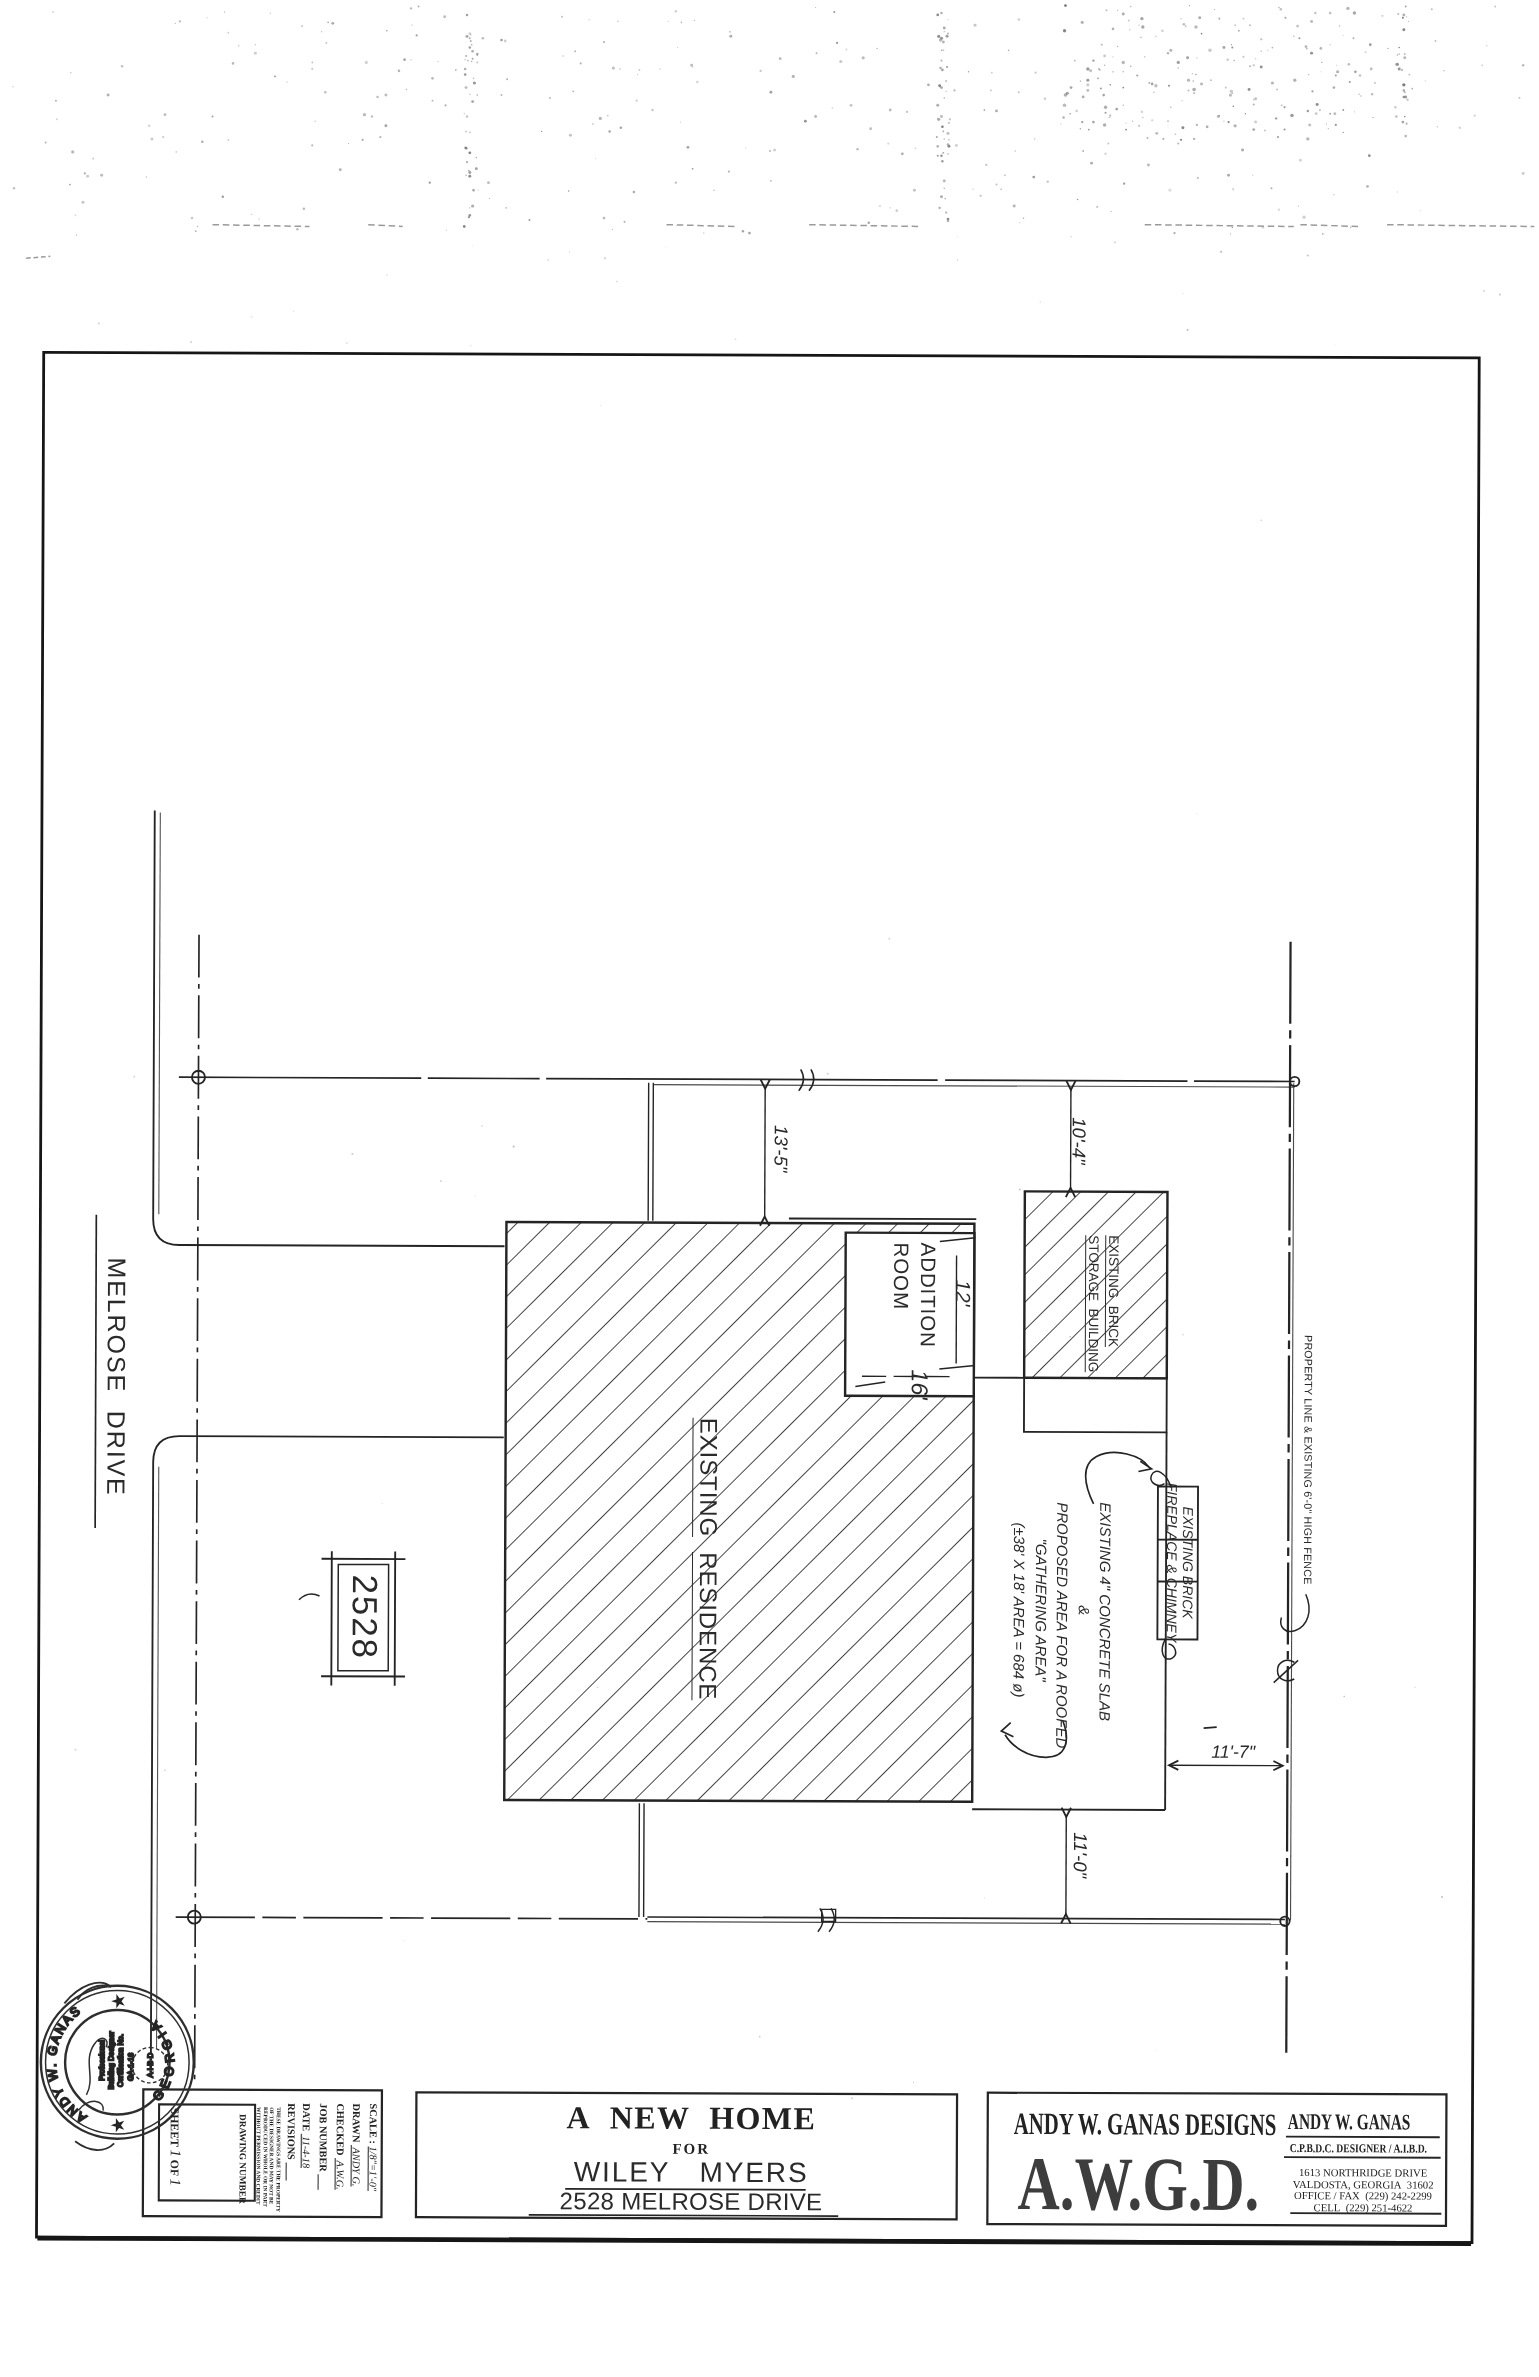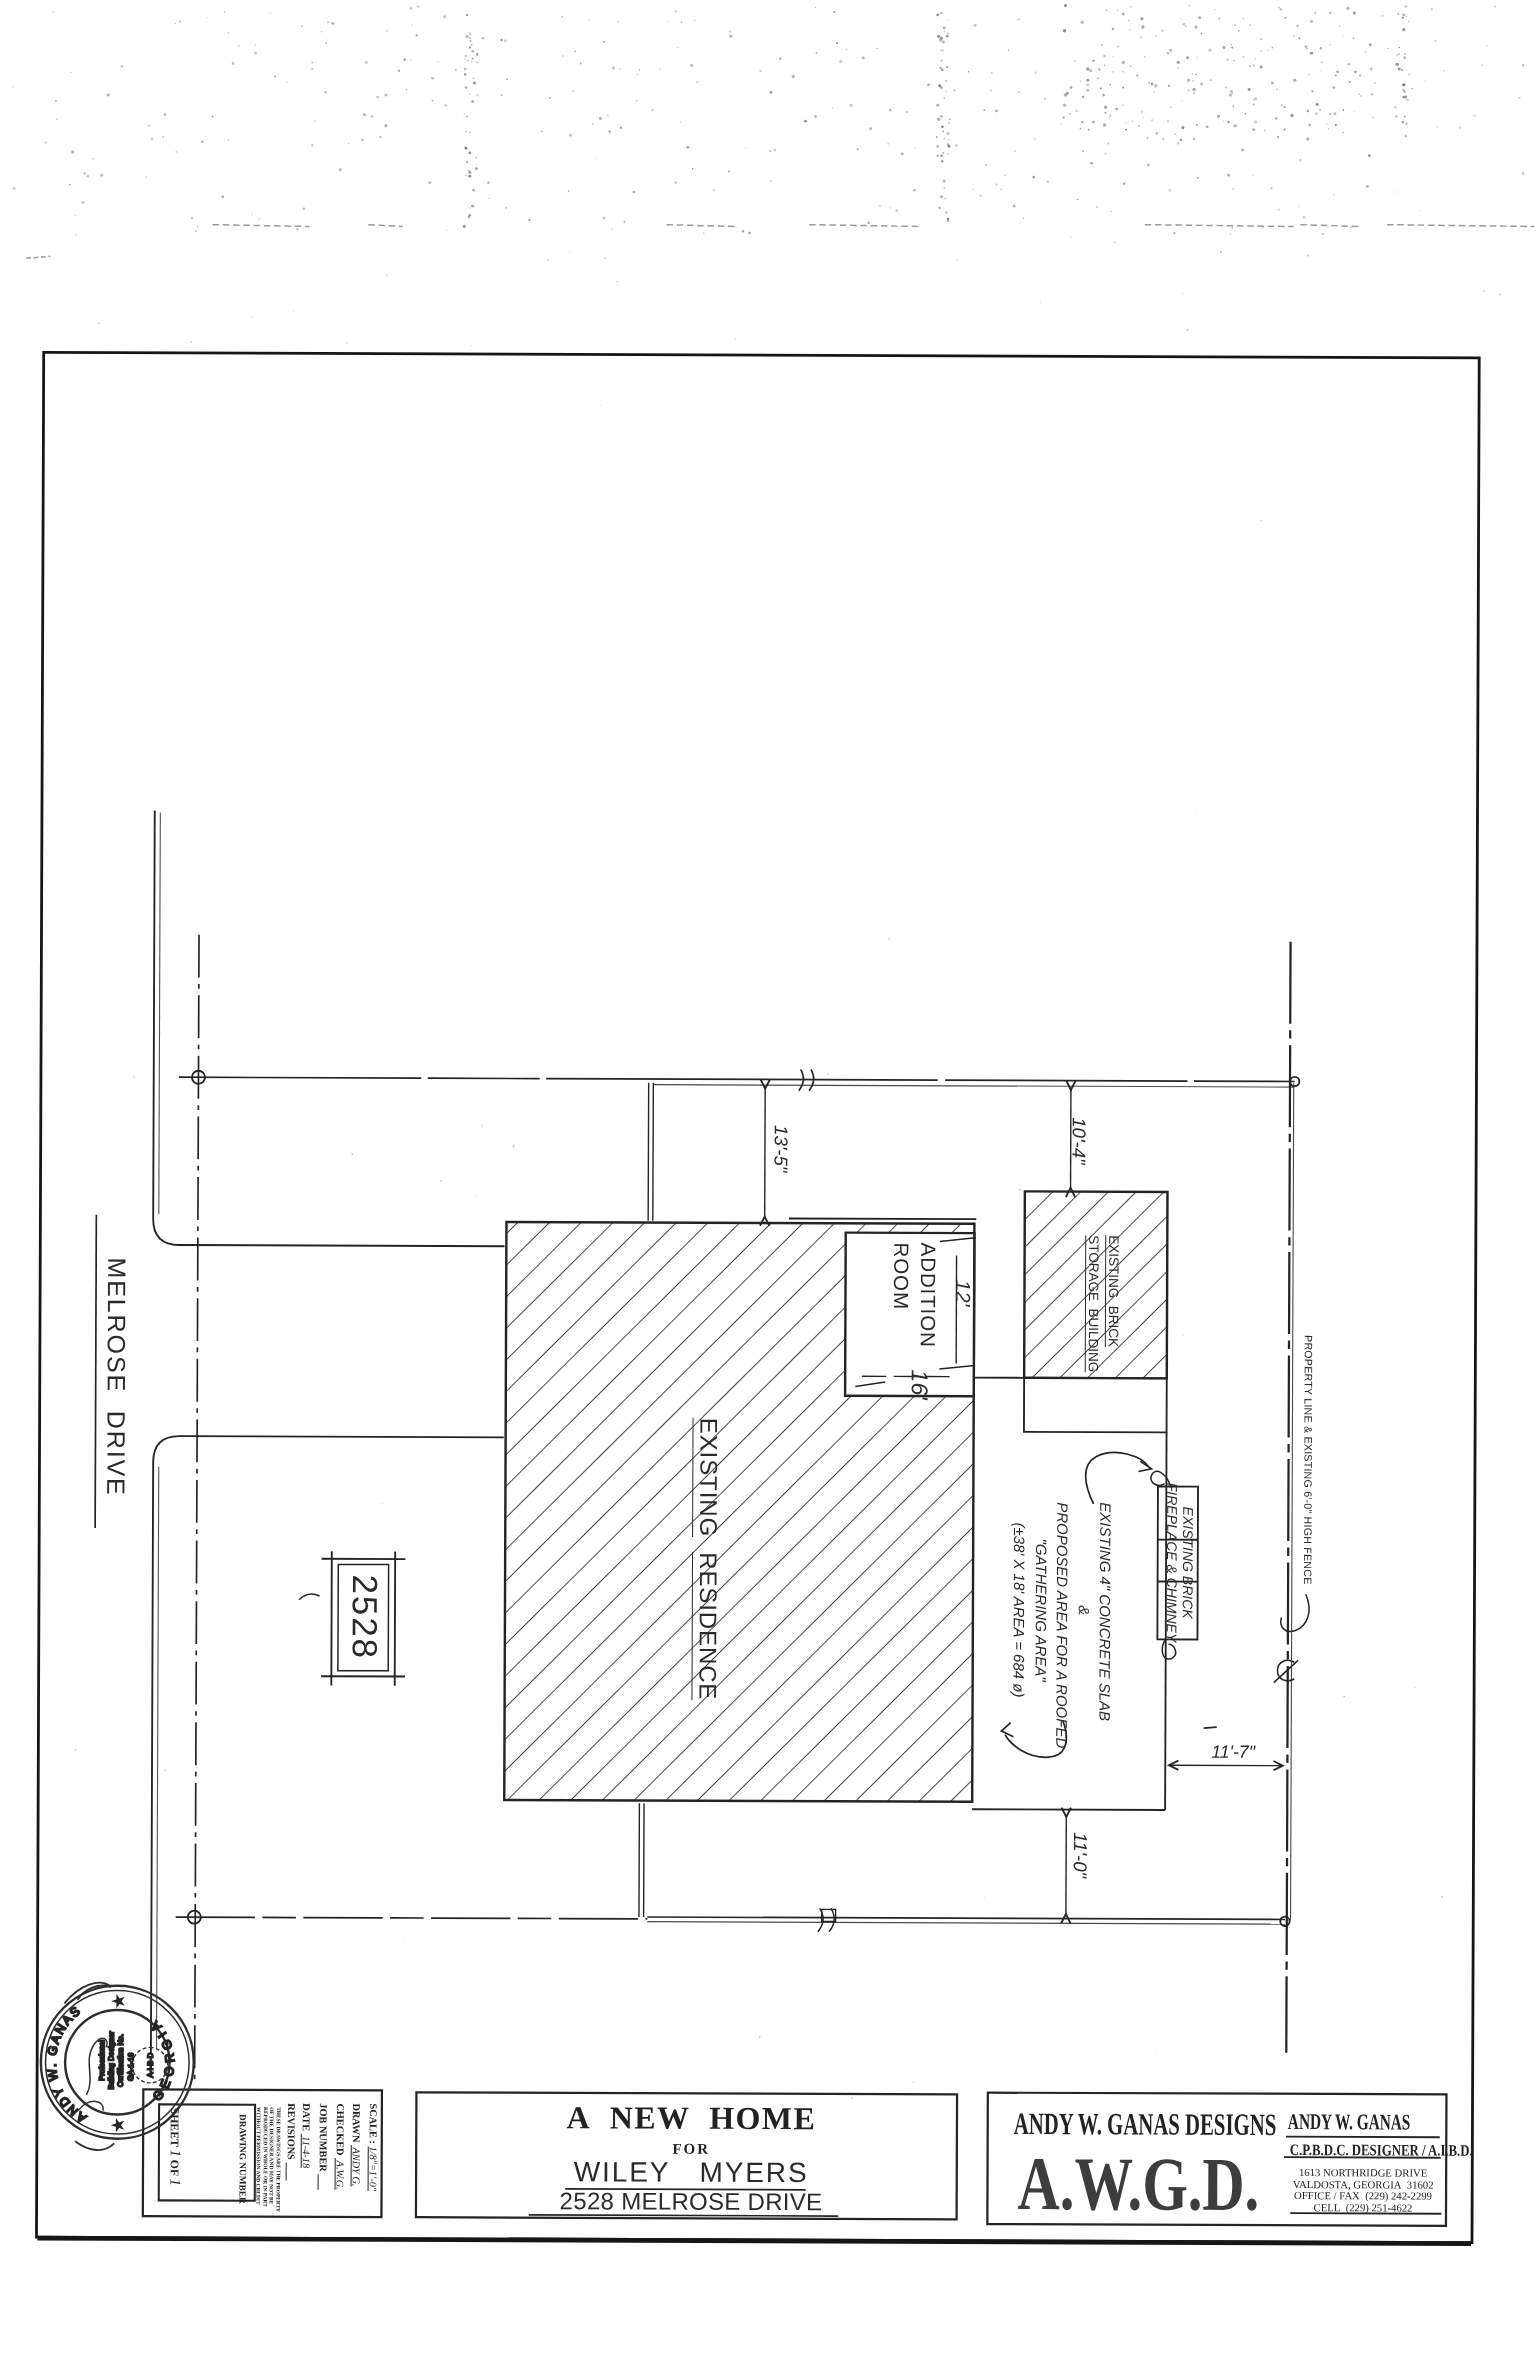--- a/index.html
+++ b/index.html
@@ -878,21 +878,21 @@
 <div class="h cad" style="left:424px;top:2157px;width:541px;text-align:center;font-size:28px;letter-spacing:1.9px">WILEY&nbsp;&nbsp; MYERS</div>
 
 <div class="h cad" style="left:424px;top:2188px;width:541px;text-align:center;font-size:24px;letter-spacing:0.3px">2528 MELROSE DRIVE</div>
 
 <div class="h ser" style="left:1017px;top:2105px;font-size:31px;font-weight:bold"><span style="display:inline-block;transform:scaleX(.67);transform-origin:0 0">ANDY W. GANAS DESIGNS</span></div>
 
 <div class="h ser" style="left:1021px;top:2139px;font-size:76px;font-weight:bold"><span style="display:inline-block;transform:scaleX(.77);transform-origin:0 0;color:#3d3d3d">A.W.G.D.</span></div>
 
 <div class="h ser" style="left:1291px;top:2107px;font-size:22.4px;font-weight:bold"><span style="display:inline-block;transform:scaleX(.685);transform-origin:0 0">ANDY W. GANAS</span></div>
 
-<div class="h ser" style="left:1293px;top:2139px;font-size:16px;font-weight:bold"><span style="display:inline-block;transform:scaleX(.80);transform-origin:0 0">C.P.B.D.C. DESIGNER / A.I.B.D.</span></div>
+<div class="h ser" style="left:1293px;top:2139px;font-size:12px;font-weight:bold"><span style="display:inline-block;transform:scaleX(.80);transform-origin:0 0">C.P.B.D.C. DESIGNER / A.I.B.D.</span></div>
 
 <div class="h ser" style="left:1289px;top:2165px;width:155px;text-align:center;font-size:10.7px;line-height:11.7px">1613 NORTHRIDGE DRIVE<br>VALDOSTA, GEORGIA&nbsp; 31602<br>OFFICE / FAX&nbsp; (229) 242-2299<br>CELL&nbsp; (229) 251-4622</div>
 
 <div class="r ser" style="left:187px;top:2110px;font-size:11.7px;font-weight:bold">SHEET <i class="hw" style="font-size:15px">1</i> OF <i class="hw" style="font-size:15px">1</i></div>
 
 <div class="r ser" style="left:251px;top:2116px;font-size:9.3px;font-weight:bold">DRAWING NUMBER</div>
 
 <div class="r ser" style="left:382px;top:2105px;font-size:10.3px;font-weight:bold;width:110px">SCALE : <i class="hw u">1/8"=1'-0"</i></div>
 <div class="r ser" style="left:365px;top:2105px;font-size:10.3px;font-weight:bold;width:110px">DRAWN <i class="hw u">&nbsp;ANDY G.</i></div>
 <div class="r ser" style="left:349px;top:2105px;font-size:10.3px;font-weight:bold;width:110px">CHECKED <i class="hw u">&nbsp;A.W.G.</i></div>

